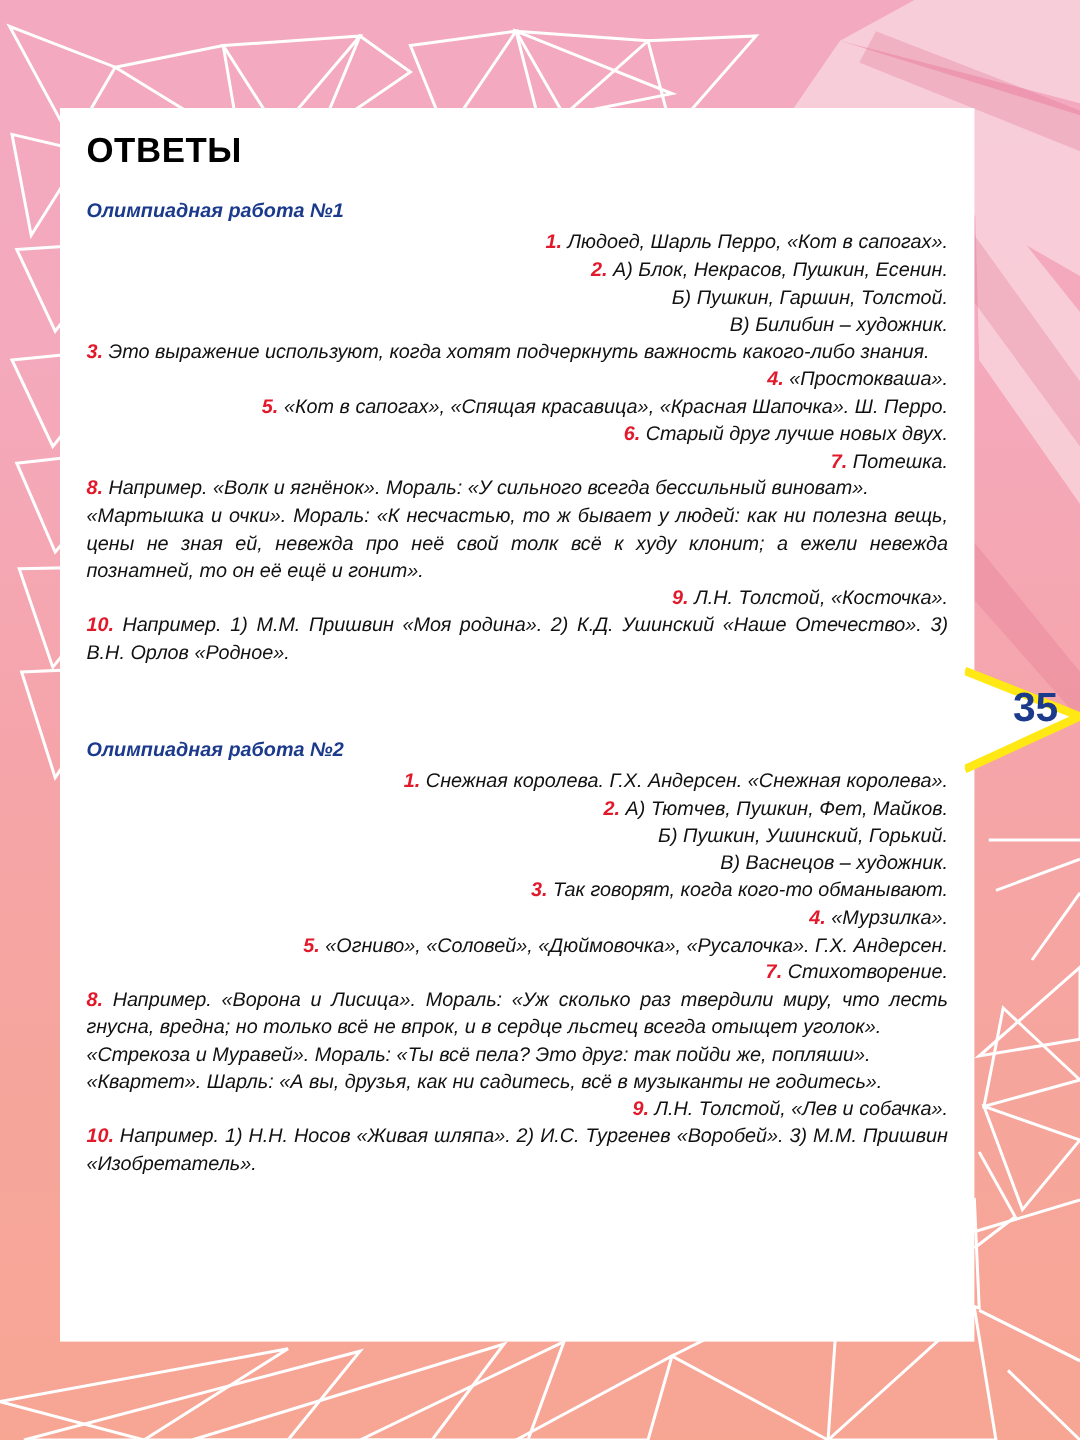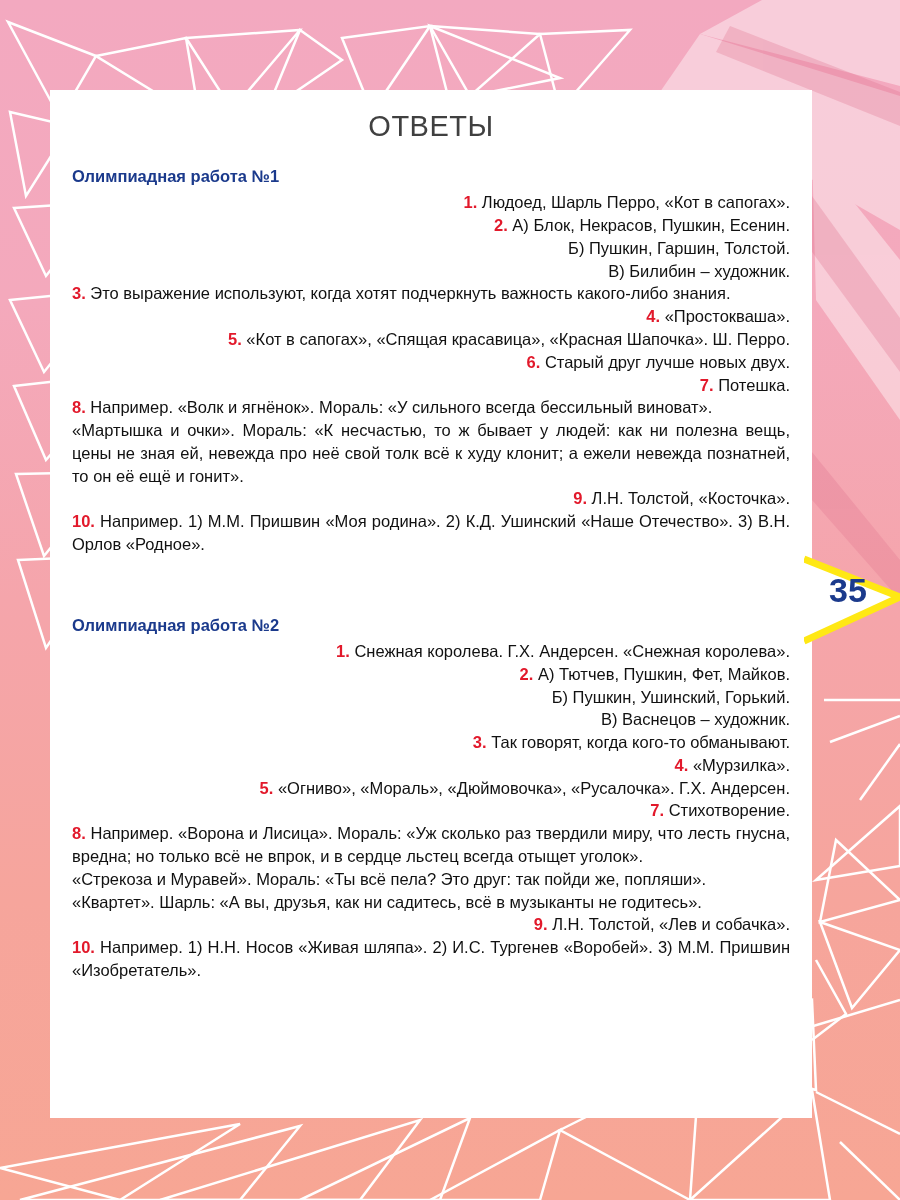--- a/index.html
+++ b/index.html
@@ -41,31 +41,31 @@
     top: 90px;
     width: 762px;
     height: 1028px;
     background: #ffffff;
     box-sizing: border-box;
     padding: 18px 22px 10px 22px;
     overflow: hidden;
   }
 
   #doc-title {
-    text-align: center;
-    color: #404040;
-    font-weight: normal;
+    color: #000000;
+    font-weight: bold;
     font-size: 29px;
     letter-spacing: 0.5px;
     margin: 2px 0 22px 0;
     font-family: "Liberation Sans", sans-serif;
   }
 
   .section {
     margin: 0 0 0 0;
+    font-style: italic;
   }
   .section + .section {
     margin-top: 58px;
   }
 
   .section-heading {
     color: #1b3a8c;
     font-weight: bold;
     font-size: 16.5px;
     margin: 0 0 3px 0;
@@ -98,21 +98,21 @@
     top: 545px;
     width: 96px;
     height: 110px;
   }
   #page-badge svg {
     position: absolute;
     inset: 0;
   }
   #page-number {
     position: absolute;
-    left: 16px;
+    left: 31px;
     top: 28px;
     width: 56px;
     text-align: center;
     color: #1b3a8c;
     font-weight: bold;
     font-size: 34px;
     line-height: 1;
     font-family: "Liberation Sans", sans-serif;
   }
 </style>
@@ -200,21 +200,21 @@
           <p class="ans-line"><span class="ans-num">10.</span> <span>Например. 1) М.М. Пришвин «Моя родина». 2) К.Д. Ушинский «Наше Отечество». 3) В.Н. Орлов «Родное».</span></p>
         </div>
         <div class="section">
           <div class="section-heading">Олимпиадная работа №2</div>
           <p class="ans-line nojust"><span class="ans-num">1.</span> <span>Снежная королева. Г.Х. Андерсен. «Снежная королева».</span></p>
           <p class="ans-line nojust"><span class="ans-num">2.</span> <span>А) Тютчев, Пушкин, Фет, Майков.</span></p>
           <p class="ans-line nojust indent"><span>Б) Пушкин, Ушинский, Горький.</span></p>
           <p class="ans-line nojust indent"><span>В) Васнецов – художник.</span></p>
           <p class="ans-line nojust"><span class="ans-num">3.</span> <span>Так говорят, когда кого-то обманывают.</span></p>
           <p class="ans-line nojust"><span class="ans-num">4.</span> <span>«Мурзилка».</span></p>
-          <p class="ans-line nojust"><span class="ans-num">5.</span> <span>«Огниво», «Мораль», «Дюймовочка», «Русалочка». Г.Х. Андерсен.</span></p>
+          <p class="ans-line nojust"><span class="ans-num">5.</span> <span>«Огниво», «Соловей», «Дюймовочка», «Русалочка». Г.Х. Андерсен.</span></p>
           <p class="ans-line nojust"><span class="ans-num">7.</span> <span>Стихотворение.</span></p>
           <p class="ans-line"><span class="ans-num">8.</span> <span>Например. «Ворона и Лисица». Мораль: «Уж сколько раз твердили миру, что лесть гнусна, вредна; но только всё не впрок, и в сердце льстец всегда отыщет уголок».</span></p>
           <p class="ans-line"><span>«Стрекоза и Муравей». Мораль: «Ты всё пела? Это друг: так пойди же, попляши».</span></p>
           <p class="ans-line"><span>«Квартет». Шарль: «А вы, друзья, как ни садитесь, всё в музыканты не годитесь».</span></p>
           <p class="ans-line nojust"><span class="ans-num">9.</span> <span>Л.Н. Толстой, «Лев и собачка».</span></p>
           <p class="ans-line"><span class="ans-num">10.</span> <span>Например. 1) Н.Н. Носов «Живая шляпа». 2) И.С. Тургенев «Воробей». 3) М.М. Пришвин «Изобретатель».</span></p>
         </div>
       </div>
 
   </div>

